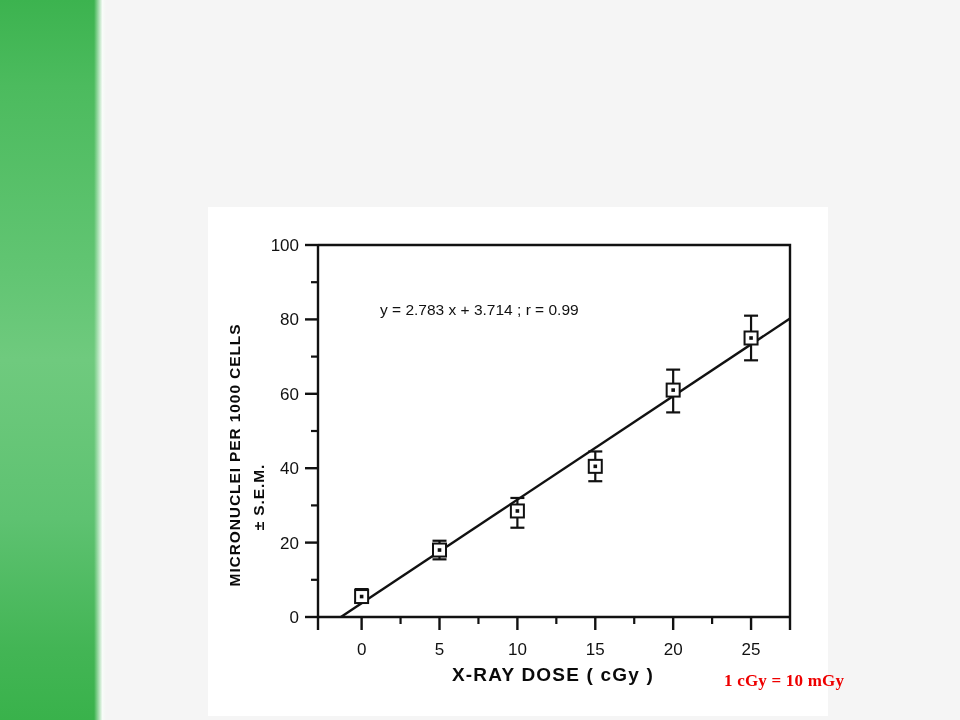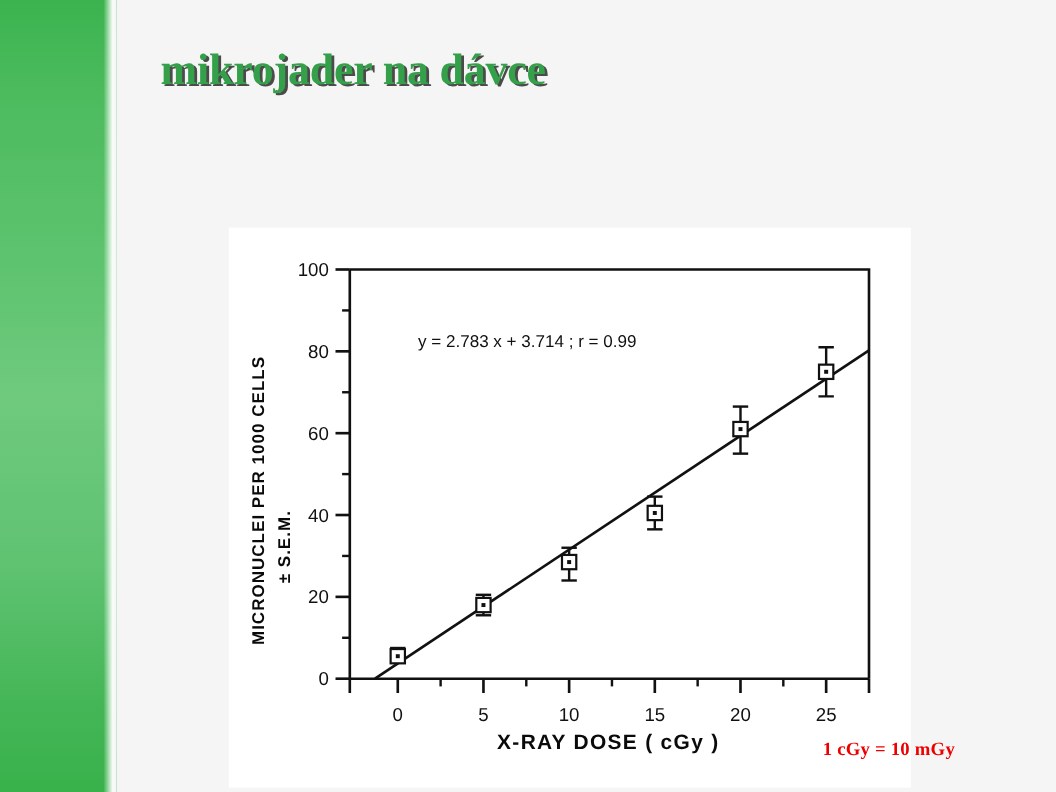--- a/index.html
+++ b/index.html
@@ -59,41 +59,40 @@
     left: 208px; top: 207px;
     width: 620px; height: 509px;
     background: #ffffff;
   }
 
   #plot-svg { display: block; }
 
   
   #footnote {
     position: absolute;
-    left: 748px; top: 671px;
+    left: 724px; top: 671px;
     font-family: "Liberation Serif", serif;
     font-weight: bold;
     font-size: 17px;
     color: #ee0000;
     white-space: pre;
     letter-spacing: 0.2px;
   }
 </style>
 </head>
 <body>
 
 <div id="slide">
 
   <div id="sidebar">
     <div class="band"></div>
     <div class="fade"></div>
   </div>
 
   <div id="title">
-    <span class="ln">mikrojader na dávce</span>
   </div>
 
   <div id="figure-panel">
     <svg id="plot-svg" width="620" height="509" viewBox="0 0 620 509">
       <rect x="0" y="0" width="620" height="509" fill="#ffffff"></rect>
       <g id="axes-layer">
           <path d="M 110 38 L 582 38 L 582 410" fill="none" stroke="#111" stroke-width="2.4"></path>
           <line x1="110" y1="38" x2="110" y2="410" stroke="#111" stroke-width="2.4"></line>
           <line x1="110" y1="410" x2="582" y2="410" stroke="#111" stroke-width="2.4"></line>
           <line x1="110" y1="410" x2="97" y2="410" stroke="#111" stroke-width="2.4"></line>

